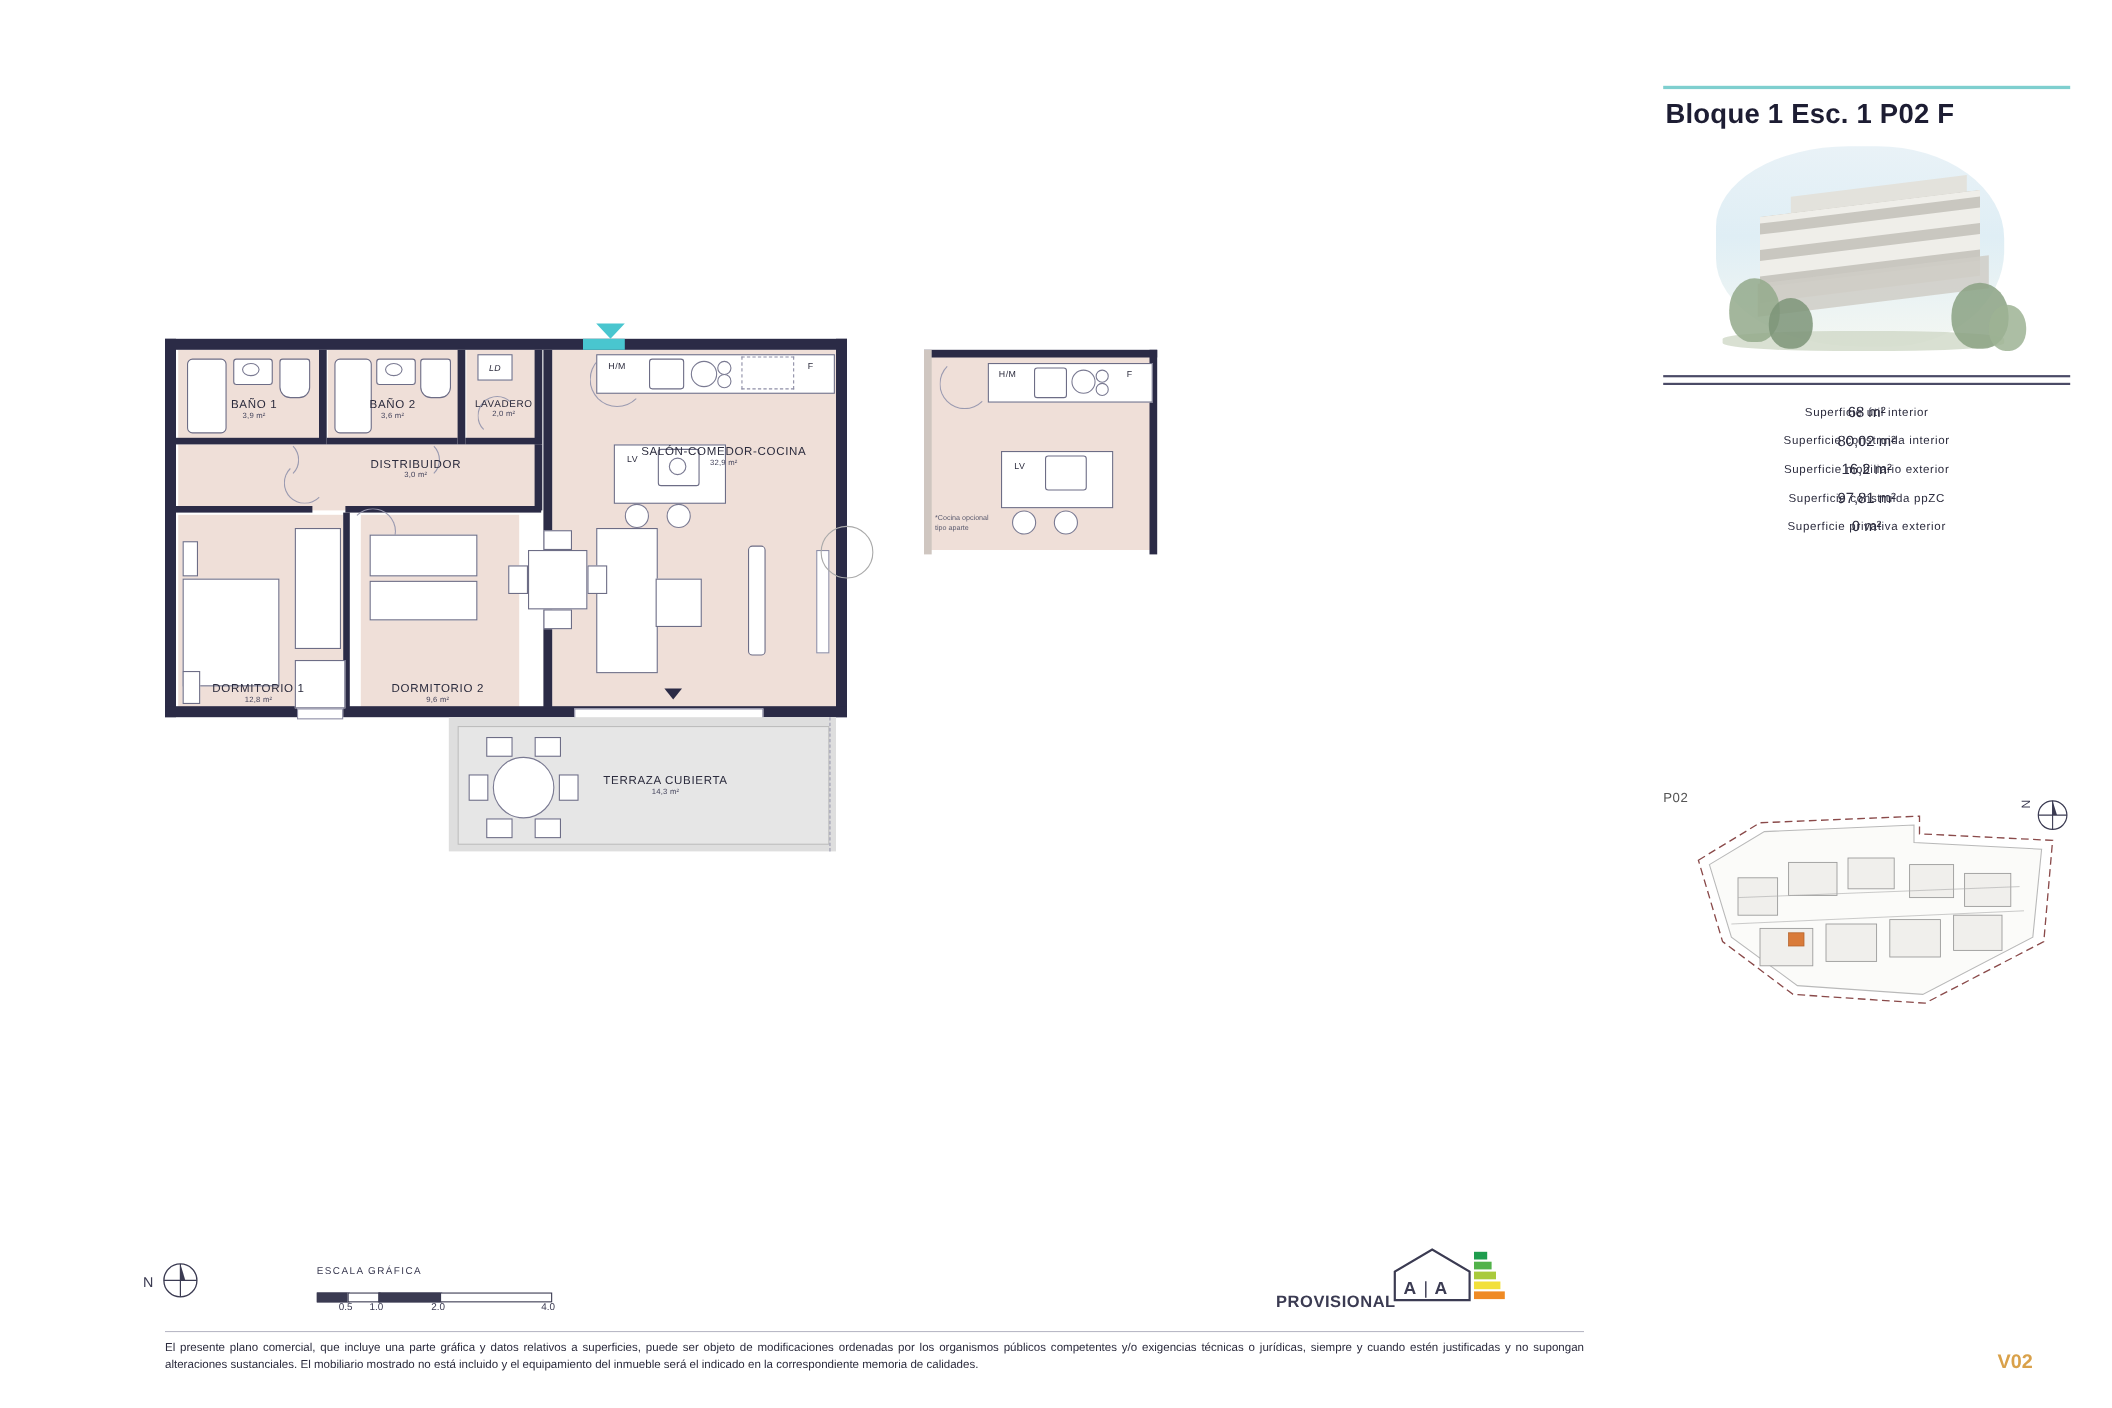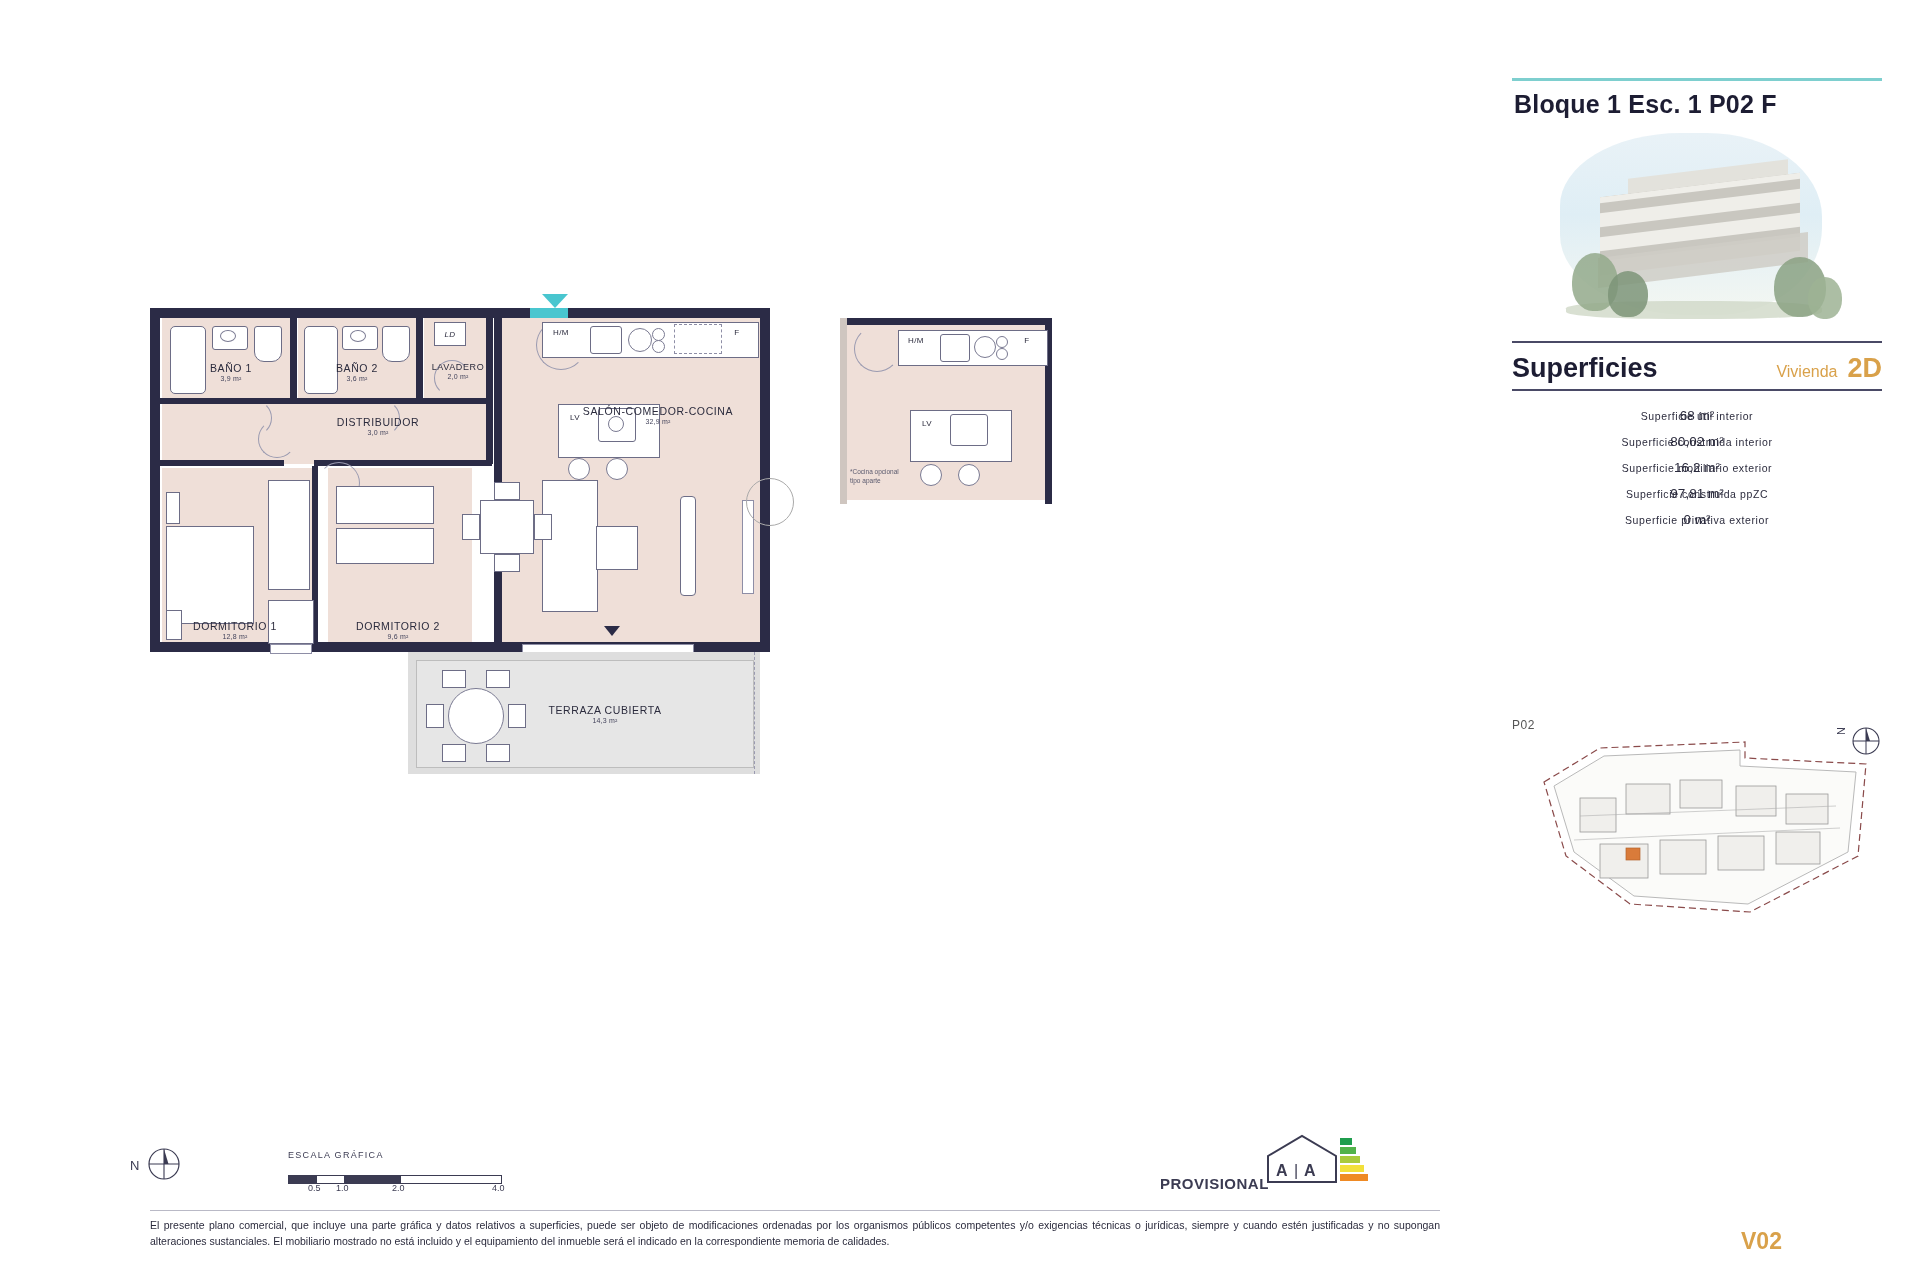--- a/index.html
+++ b/index.html
@@ -68,21 +68,21 @@
   .alt-note{position:absolute;left:10px;top:150px;font-size:6.5px;color:#5a5a6e;line-height:1.35;}
   .compass{position:absolute;left:128px;top:1140px;width:62px;height:48px;}
   #scale-bar{position:absolute;left:288px;top:1150px;width:215px;}
   #scale-title{font-size:9px;letter-spacing:1.3px;color:#3b3b52;}
   .scale-graphic{margin-top:9px;position:relative;height:22px;}
   .sc-seg{position:absolute;height:7px;top:6px;border:1px solid #3b3b52;}
   .sc-num{position:absolute;top:14px;font-size:9px;color:#3b3b52;}
   #disclaimer{position:absolute;left:150px;top:1210px;width:1290px;font-size:10.5px;line-height:1.55;color:#2b2b3d;border-top:1px solid #b9b9c6;padding-top:6px;text-align:justify;}
   #provisional{position:absolute;left:1160px;top:1175px;font-size:15px;font-weight:bold;color:#3b3b52;letter-spacing:.5px;}
   #energy-badge{position:absolute;left:1262px;top:1130px;width:110px;height:62px;}
-  #version-label{position:absolute;left:1741px;top:1228px;font-size:23px;font-weight:bold;color:#d9a14a;}
+  #version-label{position:absolute;left:1816px;top:1228px;font-size:18px;font-weight:bold;color:#d9a14a;}
 </style>
 </head>
 <body>
 
 <div class="sheet">
 
   <div id="floor-plan">
 
     <div class="room" style="left:12px;top:18px;width:130px;height:82px;"></div>
     <div class="room" style="left:148px;top:18px;width:120px;height:82px;"></div>
@@ -251,27 +251,20 @@
       <div class="bld b3"></div>
       <div class="grnd"></div>
       <div class="tree t1"></div>
       <div class="tree t2"></div>
       <div class="tree t3"></div>
       <div class="tree t4"></div>
     </div>
 
     <div class="rule-thin"></div>
 
-    <div class="sup-head">
-      <div id="superficies-title">Superficies</div>
-      <div class="viv-wrap">
-        <span id="vivienda-label">Vivienda</span>
-        <span id="vivienda-type">2D</span>
-      </div>
-    </div>
     <div class="rule-sup"></div>
 
     <div class="sup-list">
       <div class="sup-row">
         <span class="lbl">Superficie útil interior</span>
         <span class="val">68 m²</span>
       </div>
       <div class="sup-row">
         <span class="lbl">Superficie construida interior</span>
         <span class="val">80,02 m²</span>

